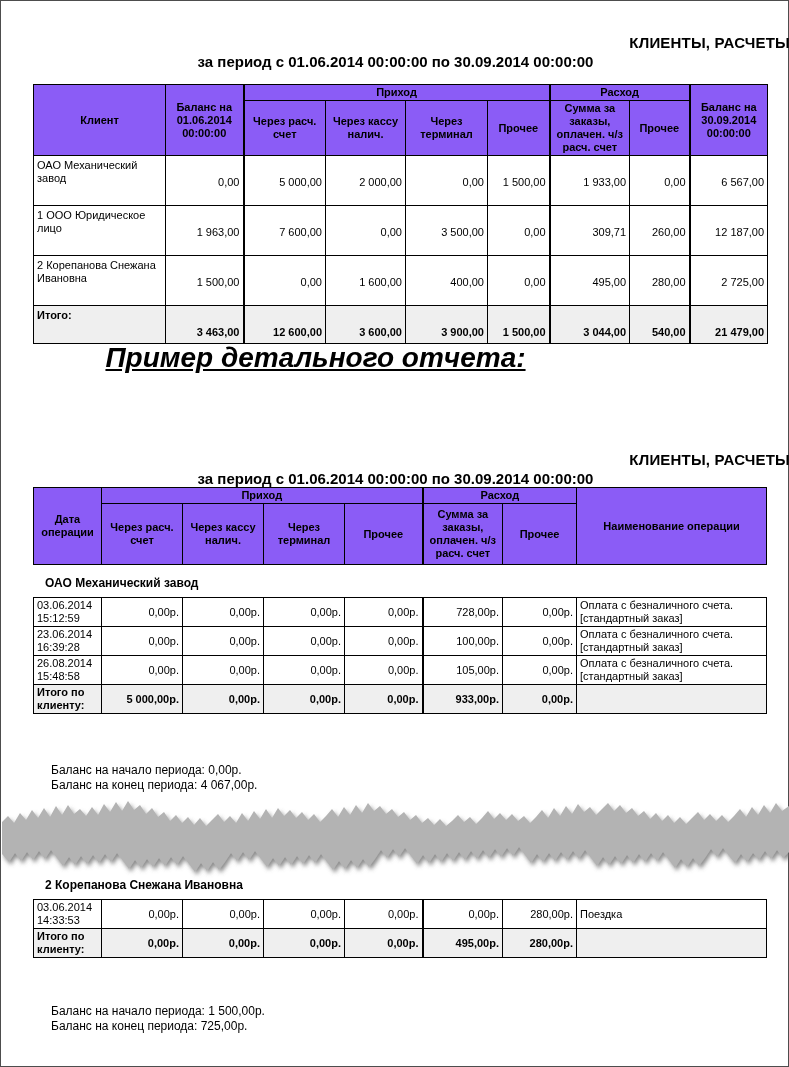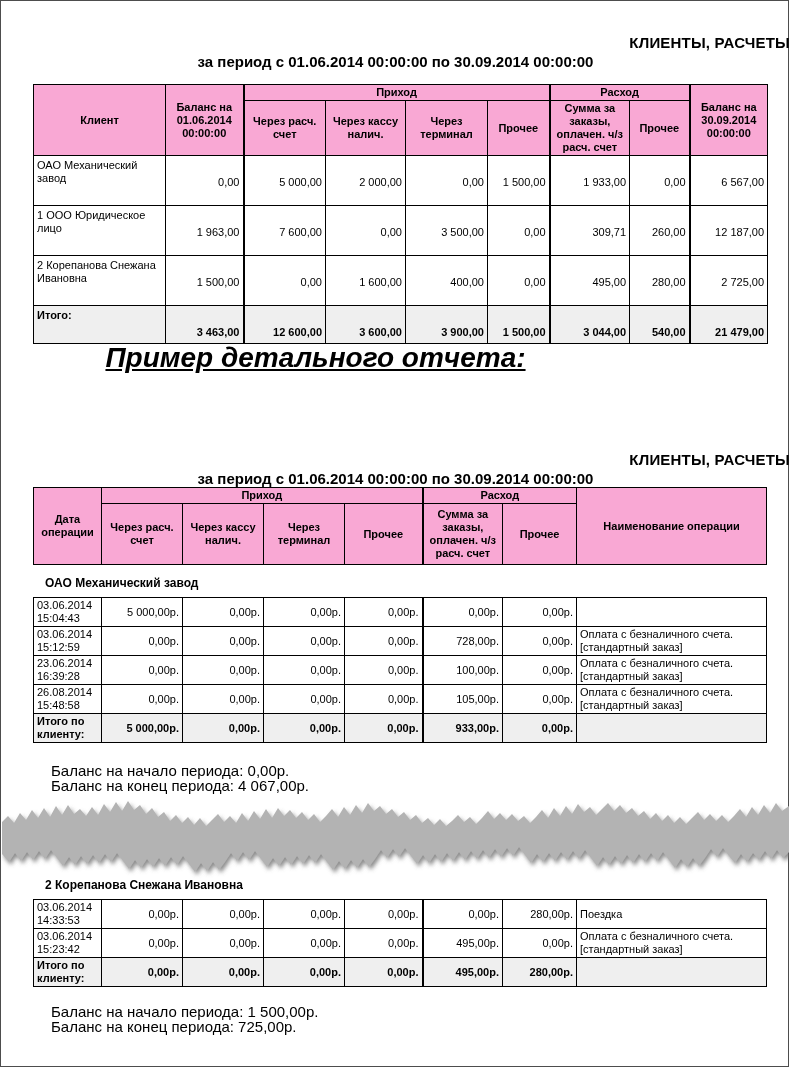--- a/index.html
+++ b/index.html
@@ -56,21 +56,21 @@
     table-layout: fixed;
     font-size: 11px;
   }
   table.rpt th, table.rpt td {
     border: 1px solid #000000;
     padding: 1px 3px;
     vertical-align: middle;
     font-weight: normal;
   }
   table.rpt thead th {
-    background: #f9a8d4;
+    background: #8b5cf6;
     text-align: center;
     font-weight: bold;
     font-size: 11px;
     line-height: 13px;
   }
   table.rpt td.num {
     text-align: right;
     white-space: nowrap;
   }
   table.rpt td.txt {
@@ -114,21 +114,21 @@
 
   .group-label {
     position: absolute;
     left: 44px;
     font-weight: bold;
     font-size: 12px;
   }
   .balance-block {
     position: absolute;
     left: 50px;
-    font-size: 15px;
+    font-size: 12px;
     line-height: 15px;
   }
 
   
   #torn-strip {
     position: absolute;
     left: 1px;
     top: 795px;
     width: 787px;
     height: 88px;
@@ -266,30 +266,20 @@
       <col style="width:68px">
       <col style="width:81px">
       <col style="width:81px">
       <col style="width:81px">
       <col style="width:78px">
       <col style="width:80px">
       <col style="width:74px">
       <col style="width:190px">
     </colgroup>
     <tbody>
-      <tr>
-        <td class="txt">03.06.2014 15:04:43</td>
-        <td class="num">5 000,00р.</td>
-        <td class="num">0,00р.</td>
-        <td class="num">0,00р.</td>
-        <td class="num">0,00р.</td>
-        <td class="num thick-l">0,00р.</td>
-        <td class="num">0,00р.</td>
-        <td class="txt"></td>
-      </tr>
       <tr>
         <td class="txt">03.06.2014 15:12:59</td>
         <td class="num">0,00р.</td>
         <td class="num">0,00р.</td>
         <td class="num">0,00р.</td>
         <td class="num">0,00р.</td>
         <td class="num thick-l">728,00р.</td>
         <td class="num">0,00р.</td>
         <td class="txt">Оплата с безналичного счета. [стандартный заказ]</td>
       </tr>
@@ -383,30 +373,20 @@
       <tr>
         <td class="txt">03.06.2014 14:33:53</td>
         <td class="num">0,00р.</td>
         <td class="num">0,00р.</td>
         <td class="num">0,00р.</td>
         <td class="num">0,00р.</td>
         <td class="num thick-l">0,00р.</td>
         <td class="num">280,00р.</td>
         <td class="txt">Поездка</td>
       </tr>
-      <tr>
-        <td class="txt">03.06.2014 15:23:42</td>
-        <td class="num">0,00р.</td>
-        <td class="num">0,00р.</td>
-        <td class="num">0,00р.</td>
-        <td class="num">0,00р.</td>
-        <td class="num thick-l">495,00р.</td>
-        <td class="num">0,00р.</td>
-        <td class="txt">Оплата с безналичного счета. [стандартный заказ]</td>
-      </tr>
       <tr class="total-row">
         <td class="txt">Итого по клиенту:</td>
         <td class="num">0,00р.</td>
         <td class="num">0,00р.</td>
         <td class="num">0,00р.</td>
         <td class="num">0,00р.</td>
         <td class="num thick-l">495,00р.</td>
         <td class="num">280,00р.</td>
         <td class="txt"></td>
       </tr>

